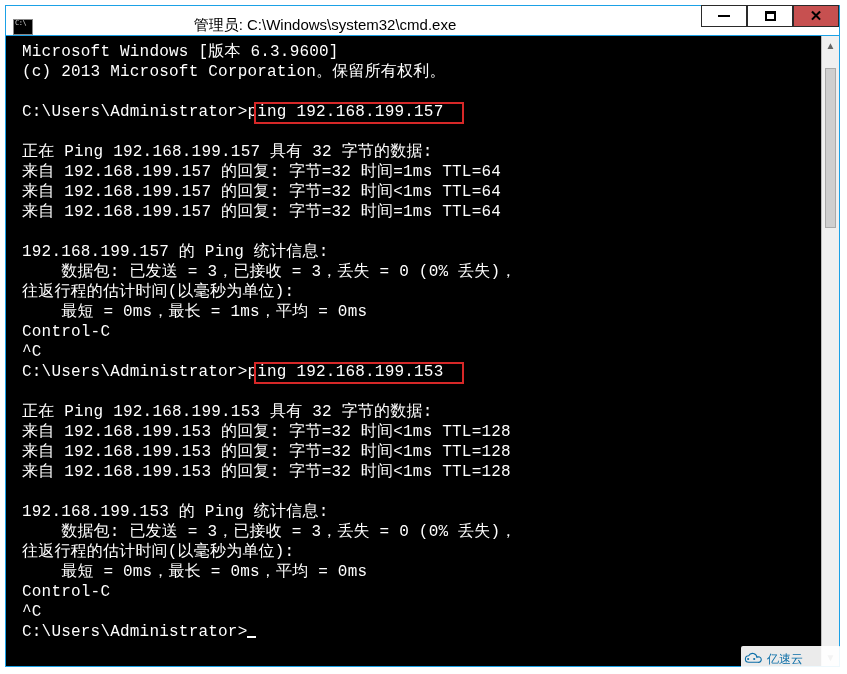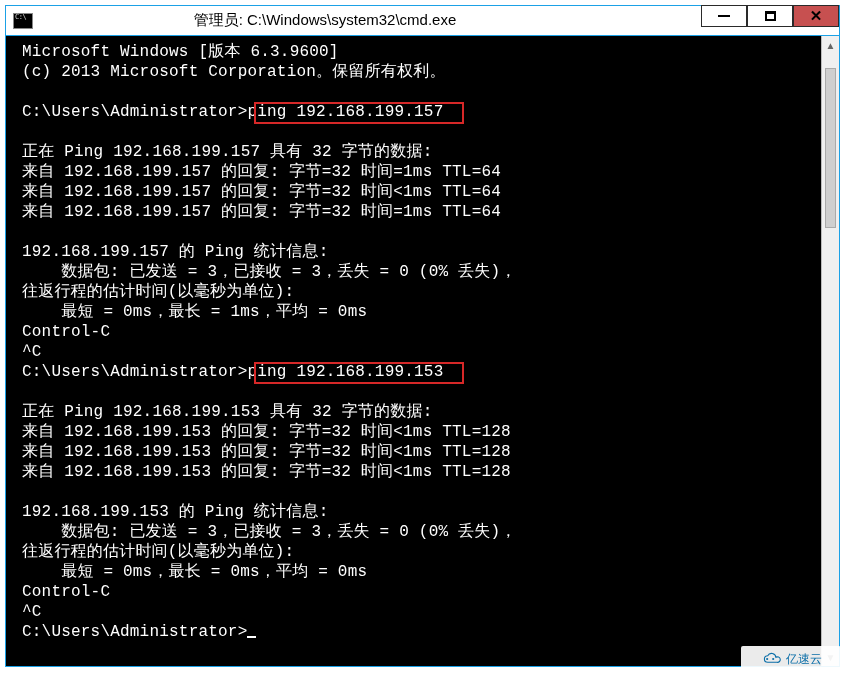--- a/index.html
+++ b/index.html
@@ -9,21 +9,21 @@
     width: 835px;
     height: 662px;
     margin: 5px 0 0 5px;
     background: #000;
     border: 1px solid #1ba1e6;
   }
   .titlebar {
     height: 30px;
     background: #ffffff;
     display: flex;
-    align-items: center;
+    align-items: flex-end;
     border-bottom: 1px solid #1ba1e6;
     position: relative;
   }
   .sys-icon {
     width: 20px; height: 16px;
     margin: 0 6px 0 7px;
     background: #000;
     border: 1px solid #888;
     position: relative;
     flex: 0 0 auto;
@@ -130,21 +130,20 @@
   .watermark {
     position: absolute;
     right: 6px;
     bottom: 2px;
     width: 100px;
     height: 26px;
     background: rgba(255,255,255,0.92);
     border-radius: 2px;
     display: flex;
     align-items: center;
-    justify-content: center;
     color: #0a6ea8;
     font-size: 12px;
     font-family: "Microsoft YaHei",sans-serif;
     gap: 4px;
   }
   .watermark svg { width: 22px; height: 14px; }
 </style>
 </head>
 <body>
 

